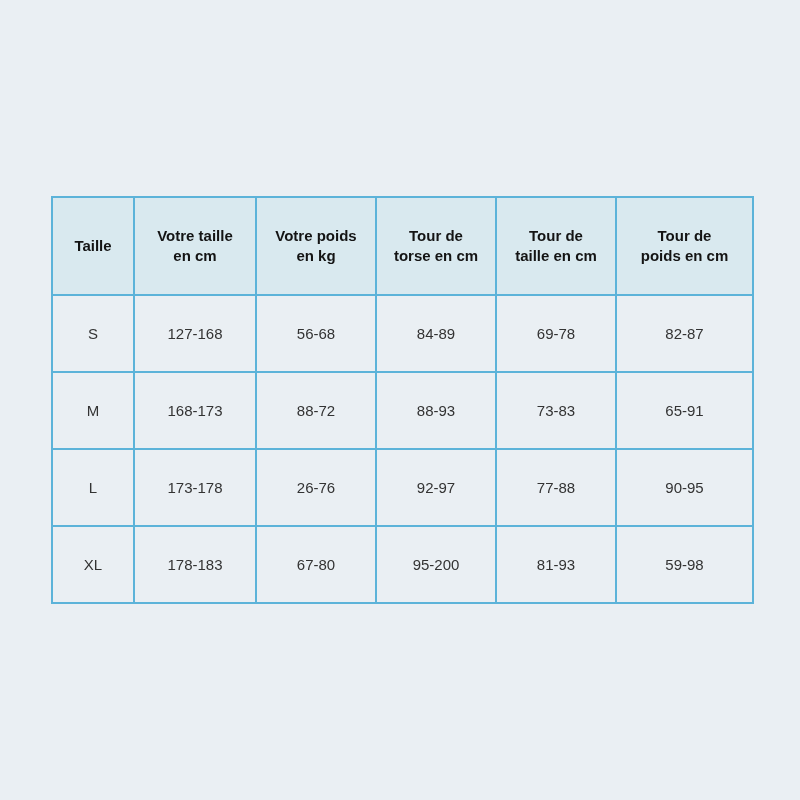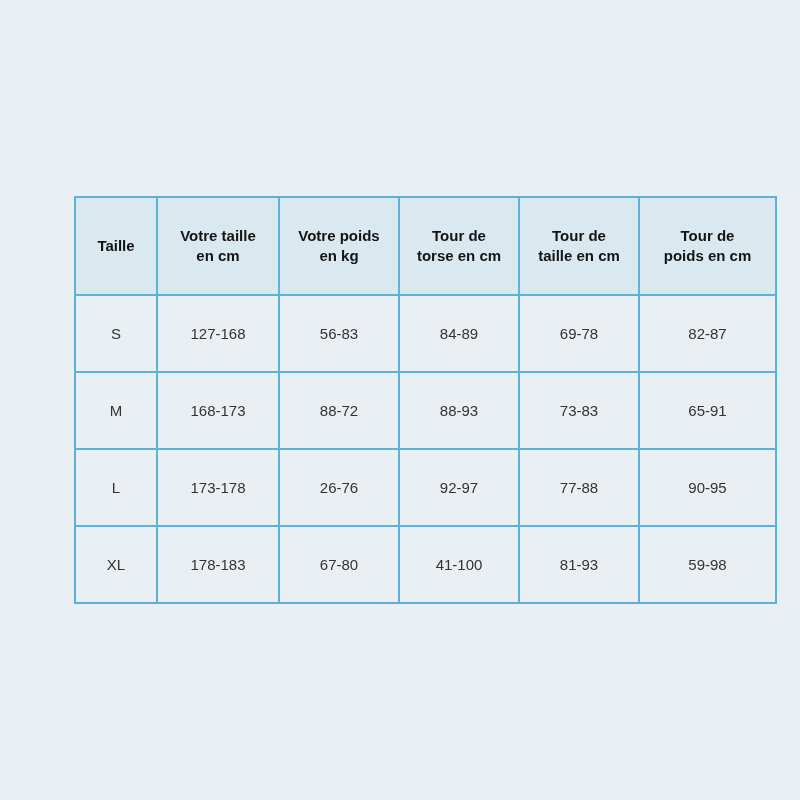--- a/index.html
+++ b/index.html
@@ -20,21 +20,20 @@
     width: 800px;
     height: 800px;
   }
 
   #size-table-wrap {
     position: absolute;
     left: 51px;
     top: 196px;
     width: 598px;
     height: 408px;
-    margin-left: 23px;
   }
 
   table.size-table {
     width: 701px;
     height: 408px;
     border-collapse: collapse;
     table-layout: fixed;
   }
 
   table.size-table th,
@@ -107,21 +106,21 @@
             <span class="hdr-line">Tour de</span>
             <span class="hdr-line">poids en cm</span>
           </th>
         </tr>
       </thead>
 
       <tbody>
         <tr>
           <td>S</td>
           <td>127-168</td>
-          <td>56-83</td>
+          <td>56-68</td>
           <td>84-89</td>
           <td>69-78</td>
           <td>82-87</td>
         </tr>
         <tr>
           <td>M</td>
           <td>168-173</td>
           <td>88-72</td>
           <td>88-93</td>
           <td>73-83</td>
@@ -132,21 +131,21 @@
           <td>173-178</td>
           <td>26-76</td>
           <td>92-97</td>
           <td>77-88</td>
           <td>90-95</td>
         </tr>
         <tr>
           <td>XL</td>
           <td>178-183</td>
           <td>67-80</td>
-          <td>41-100</td>
+          <td>95-200</td>
           <td>81-93</td>
           <td>59-98</td>
         </tr>
       </tbody>
     </table>
   </div>
 
 </div>
 
 </body></html>

